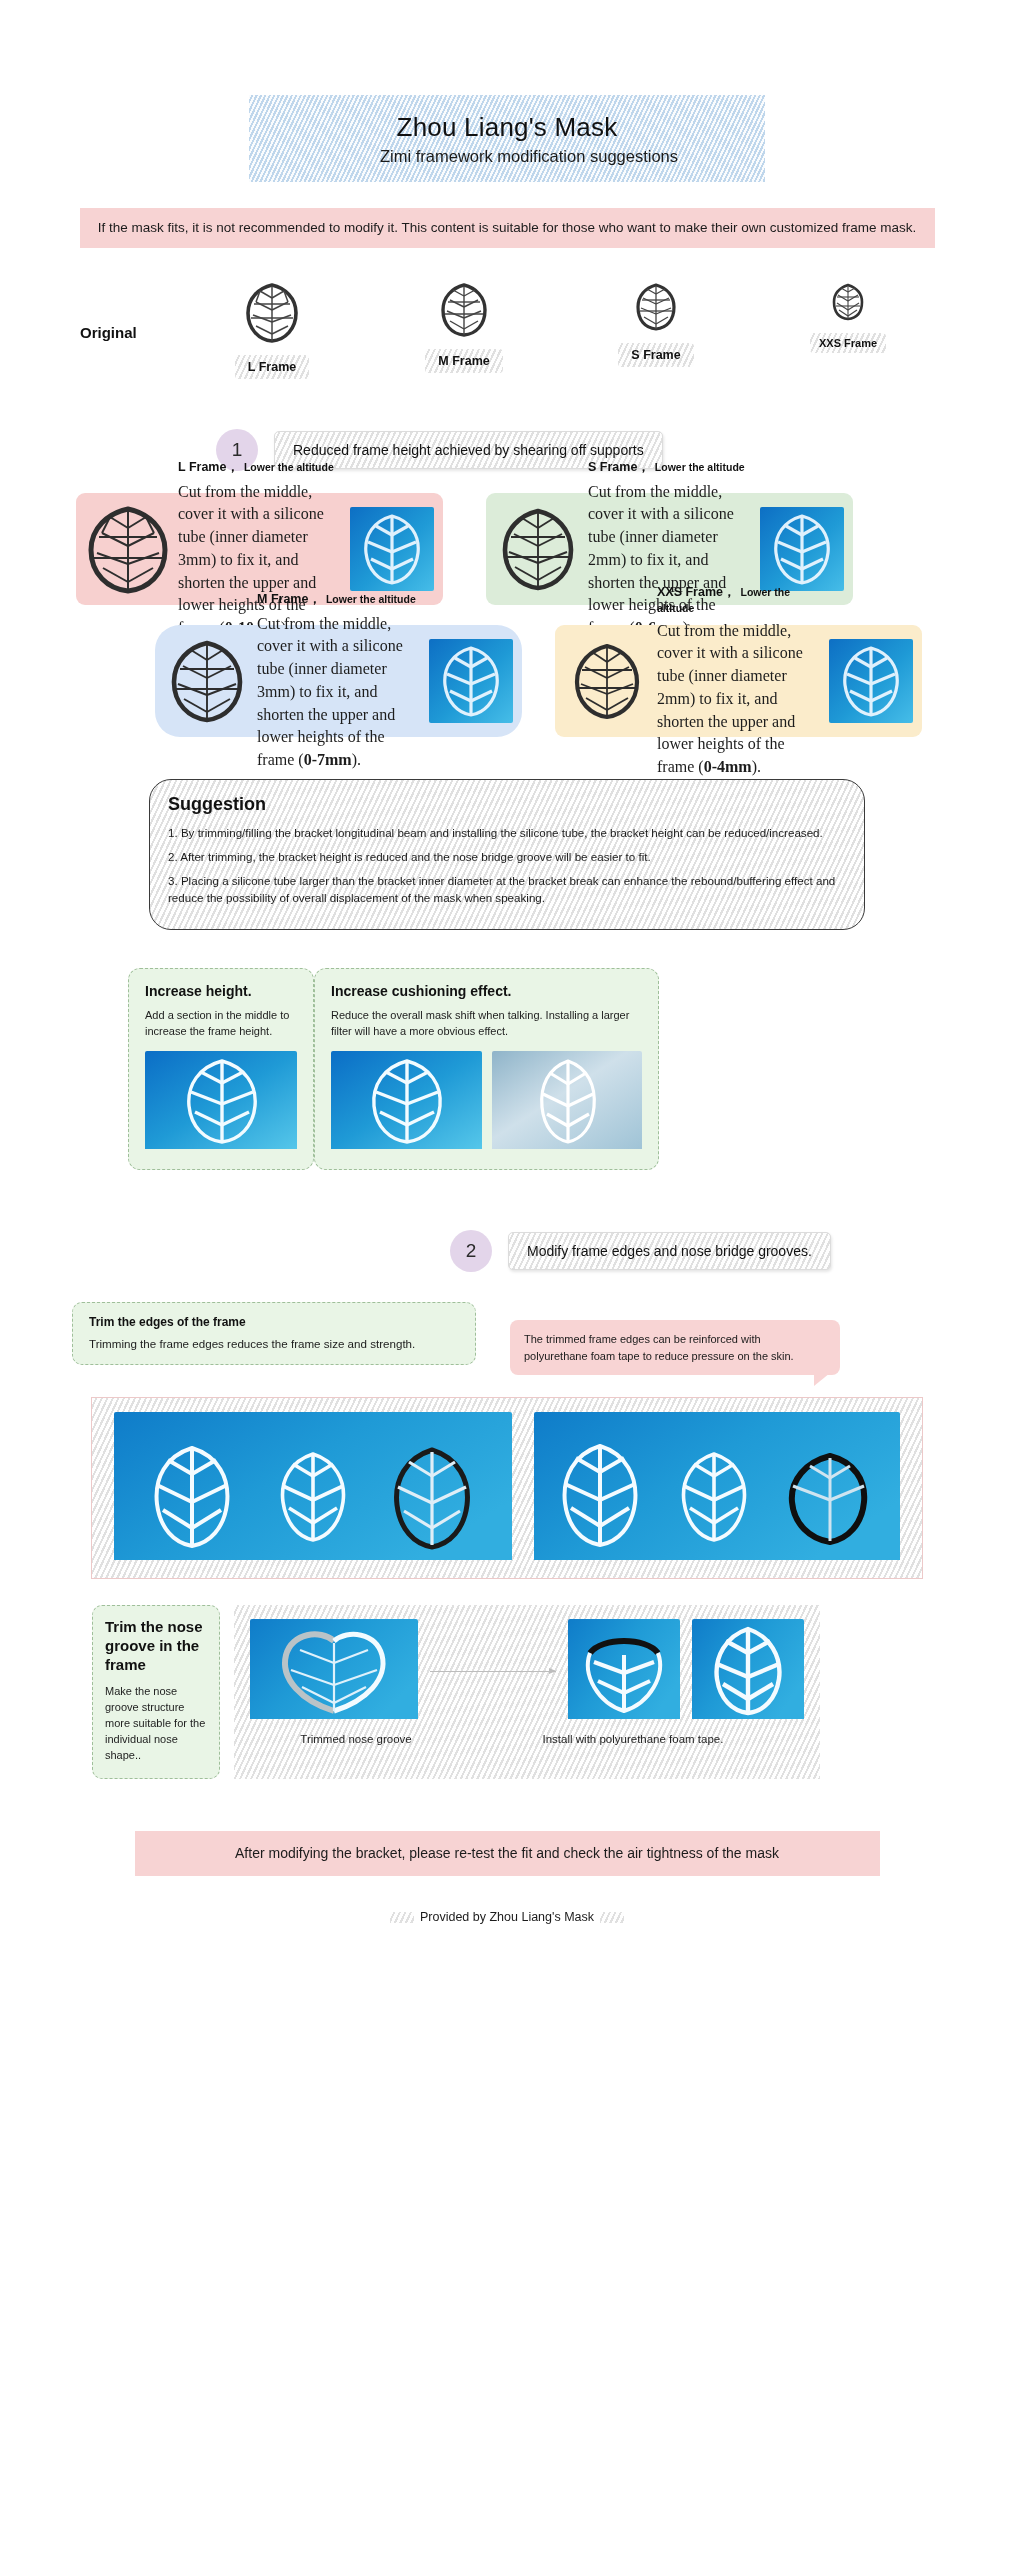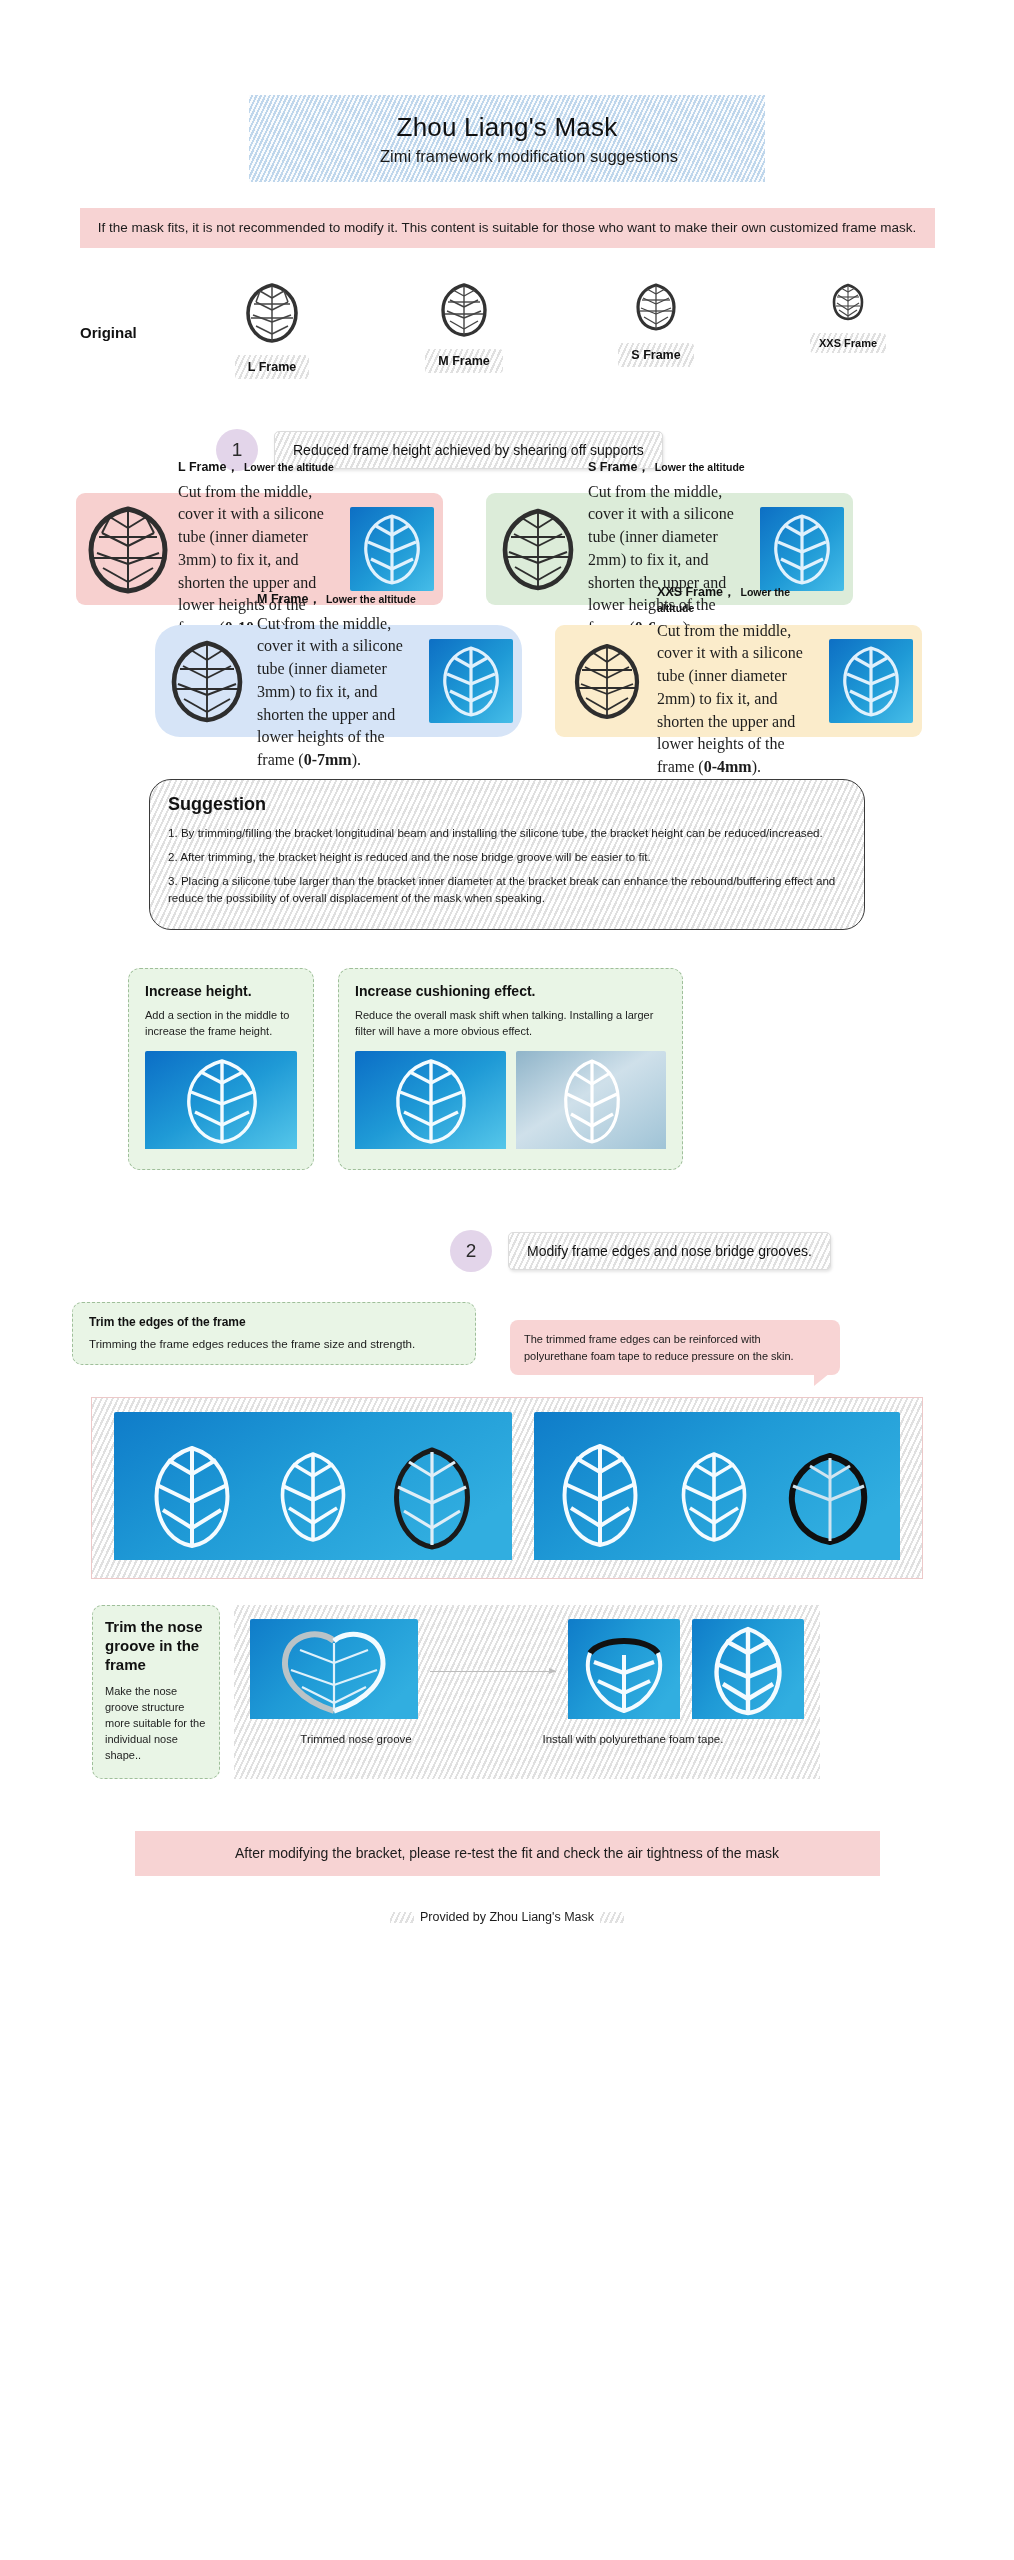--- a/index.html
+++ b/index.html
@@ -127,21 +127,21 @@
   
   .suggestion {
     width: 716px; margin: 42px auto 0 auto;
     border: 1.6px solid #3a3a3a; border-radius: 22px;
     padding: 14px 18px 16px 18px;
   }
   .suggestion h2 { font-size: 18px; font-weight: bold; margin-bottom: 10px; color:#111; }
   .suggestion p { font-size: 11.6px; line-height: 1.45; margin-bottom: 7px; color:#1b1b1b; }
 
   
-  .green-row { display: flex; gap: 24px; padding-left: 128px; margin-top: 38px; align-items: center; }
+  .green-row { display: flex; padding-left: 128px; margin-top: 38px; align-items: center; }
   .gcard {
     background: #e9f5e6;
     border: 1.6px dashed #9fbf9a; border-radius: 12px;
     padding: 14px 16px 16px 16px;
   }
   .gcard h3 { font-size: 14px; font-weight: bold; margin-bottom: 9px; color:#111; }
   .gcard p { font-size: 11px; line-height: 1.45; color: #1d1d1d; margin-bottom: 11px; }
   .gcard.w1 { width: 186px; }
   .gcard.w2 { width: 345px; }
   .gcard .shots { display: flex; gap: 10px; }

